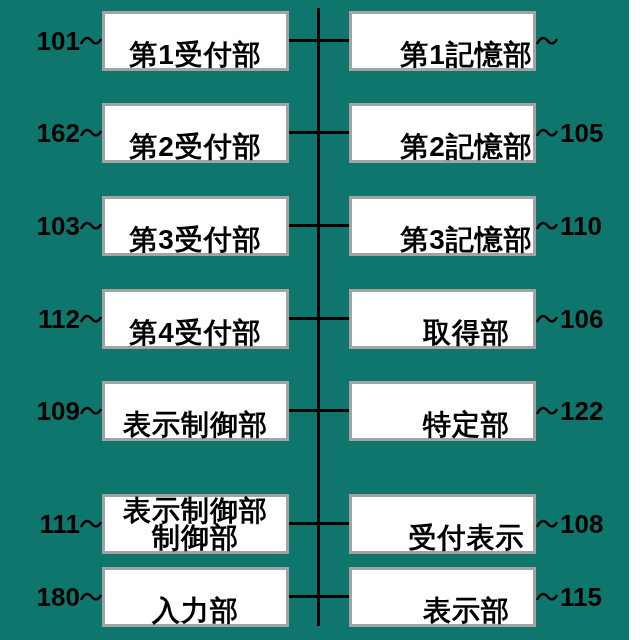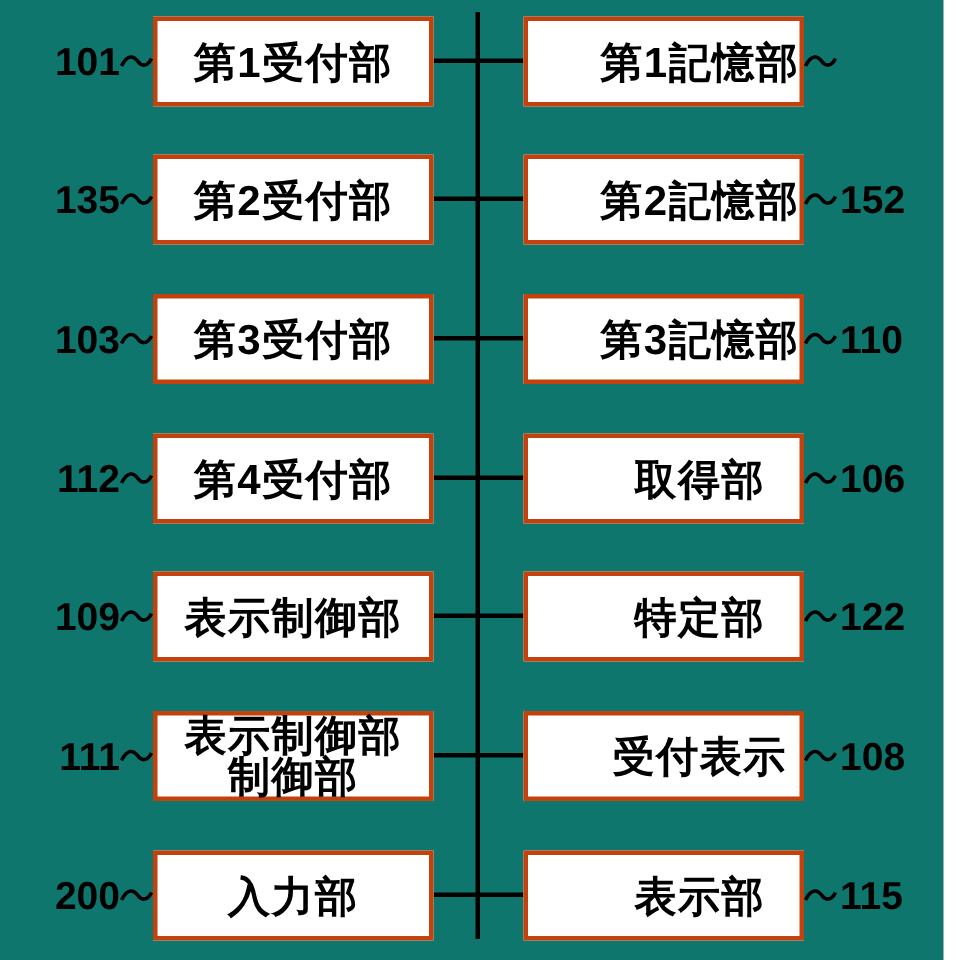--- a/index.html
+++ b/index.html
@@ -35,25 +35,25 @@
     top: 28px;
     width: 60px;
     height: 3px;
     background: #000000;
   }
   .box {
     position: absolute;
     top: 0;
     height: 60px;
     width: 187px;
-    border: 3px solid #c2410c;
+    border: 3px solid #a3a3a3;
     background: #ffffff;
     box-sizing: border-box;
     display: flex;
-    align-items: center;
+    align-items: flex-end;
     justify-content: center;
     z-index: 2;
   }
   .box-left  { left: 102px; }
   .box-right { left: 349px; padding-left: 48px; }
   .box-label {
     font-size: 28px;
     font-weight: bold;
     color: #000000;
     line-height: 27px;
@@ -100,34 +100,34 @@
     <div class="box box-right">
         <span class="box-label">第1記憶部</span>
       </div>
     <svg class="squiggle sq-right" viewBox="0 0 22 13">
         <path d="M1 9 C5 1, 9 2, 12 6 C14 9, 18 10, 21 4" stroke="#000" stroke-width="2.4" fill="none"></path>
       </svg>
   </div>
 
   <div class="row" style="top:103px">
     <div class="hline"></div>
-    <div class="ref ref-left">135</div>
+    <div class="ref ref-left">162</div>
     <svg class="squiggle sq-left" viewBox="0 0 22 13">
         <path d="M1 9 C5 1, 9 2, 12 6 C14 9, 18 10, 21 4" stroke="#000" stroke-width="2.4" fill="none"></path>
       </svg>
     <div class="box box-left">
         <span class="box-label">第2受付部</span>
       </div>
     <div class="box box-right">
         <span class="box-label">第2記憶部</span>
       </div>
     <svg class="squiggle sq-right" viewBox="0 0 22 13">
         <path d="M1 9 C5 1, 9 2, 12 6 C14 9, 18 10, 21 4" stroke="#000" stroke-width="2.4" fill="none"></path>
       </svg>
-    <div class="ref ref-right">152</div>
+    <div class="ref ref-right">105</div>
   </div>
 
   <div class="row" style="top:196px">
     <div class="hline"></div>
     <div class="ref ref-left">103</div>
     <svg class="squiggle sq-left" viewBox="0 0 22 13">
         <path d="M1 9 C5 1, 9 2, 12 6 C14 9, 18 10, 21 4" stroke="#000" stroke-width="2.4" fill="none"></path>
       </svg>
     <div class="box box-left">
         <span class="box-label">第3受付部</span>
@@ -170,42 +170,42 @@
       </div>
     <div class="box box-left">
         <span class="box-label">表示制御部</span>
       </div>
     <svg class="squiggle sq-right" viewBox="0 0 22 13">
         <path d="M1 9 C5 1, 9 2, 12 6 C14 9, 18 10, 21 4" stroke="#000" stroke-width="2.4" fill="none"></path>
       </svg>
     <div class="ref ref-right">122</div>
   </div>
 
-  <div class="row" style="top:474px">
+  <div class="row" style="top:494px">
     <div class="hline"></div>
     <div class="ref ref-left">111</div>
     <svg class="squiggle sq-left" viewBox="0 0 22 13">
         <path d="M1 9 C5 1, 9 2, 12 6 C14 9, 18 10, 21 4" stroke="#000" stroke-width="2.4" fill="none"></path>
       </svg>
     <div class="box box-left">
         <span class="box-label">表示制御部
 制御部</span>
       </div>
     <div class="box box-right">
         <span class="box-label">受付表示</span>
       </div>
     <svg class="squiggle sq-right" viewBox="0 0 22 13">
         <path d="M1 9 C5 1, 9 2, 12 6 C14 9, 18 10, 21 4" stroke="#000" stroke-width="2.4" fill="none"></path>
       </svg>
     <div class="ref ref-right">108</div>
   </div>
 
   <div class="row" style="top:567px">
     <div class="hline"></div>
-    <div class="ref ref-left">200</div>
+    <div class="ref ref-left">180</div>
     <svg class="squiggle sq-left" viewBox="0 0 22 13">
         <path d="M1 9 C5 1, 9 2, 12 6 C14 9, 18 10, 21 4" stroke="#000" stroke-width="2.4" fill="none"></path>
       </svg>
     <div class="box box-left">
         <span class="box-label">入力部</span>
       </div>
     <div class="box box-right">
         <span class="box-label">表示部</span>
       </div>
     <svg class="squiggle sq-right" viewBox="0 0 22 13">

